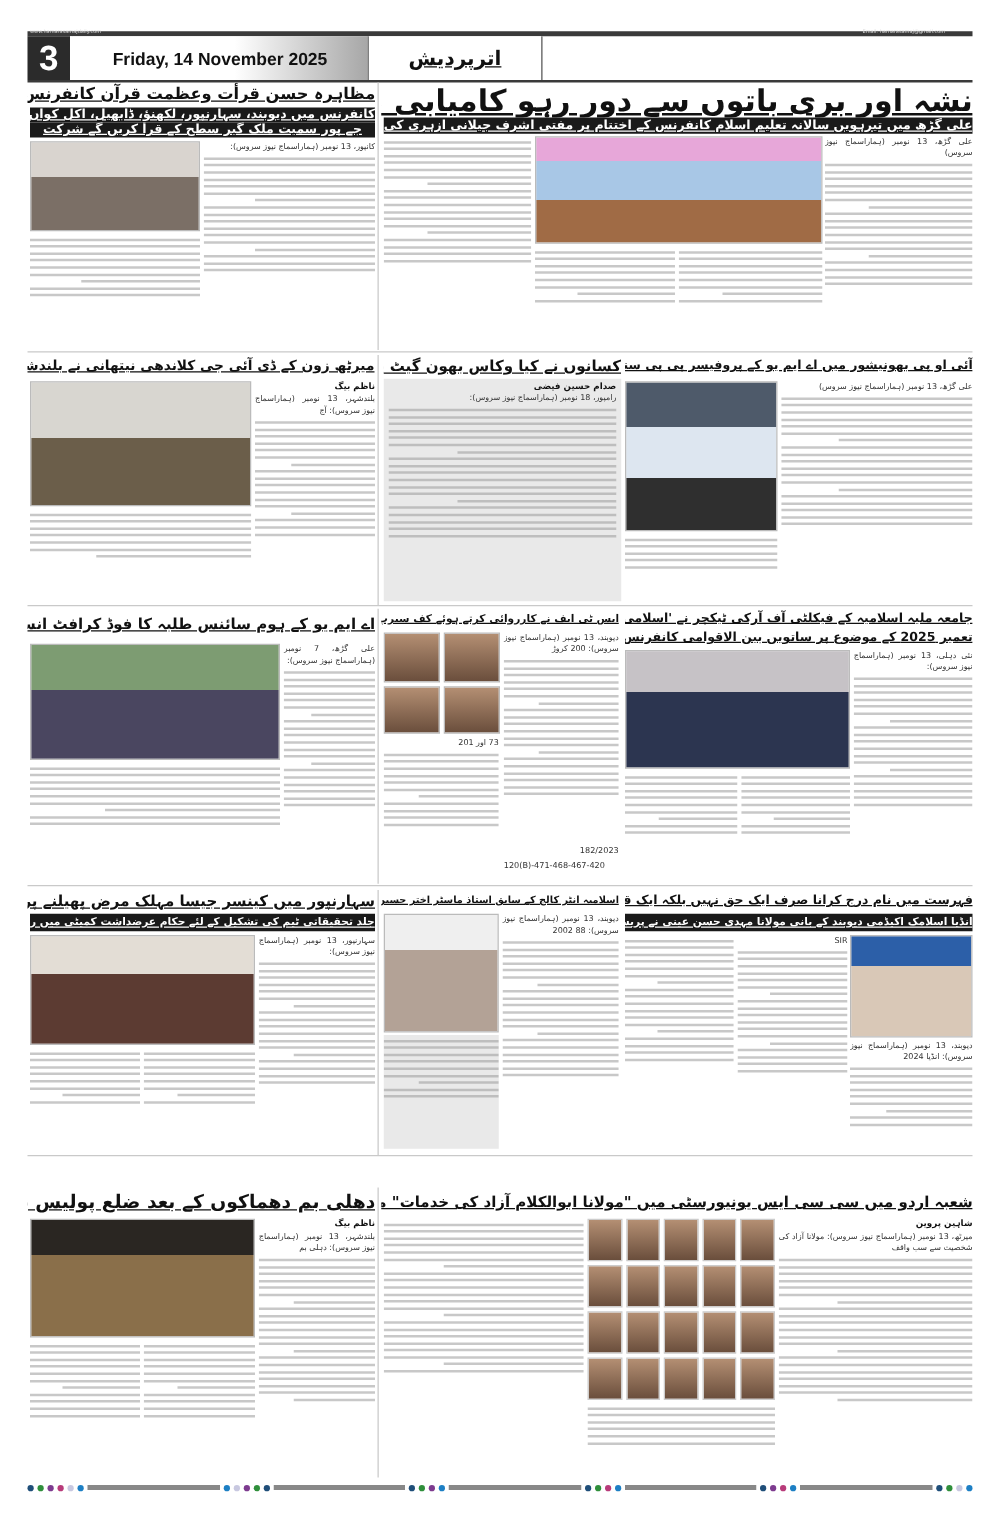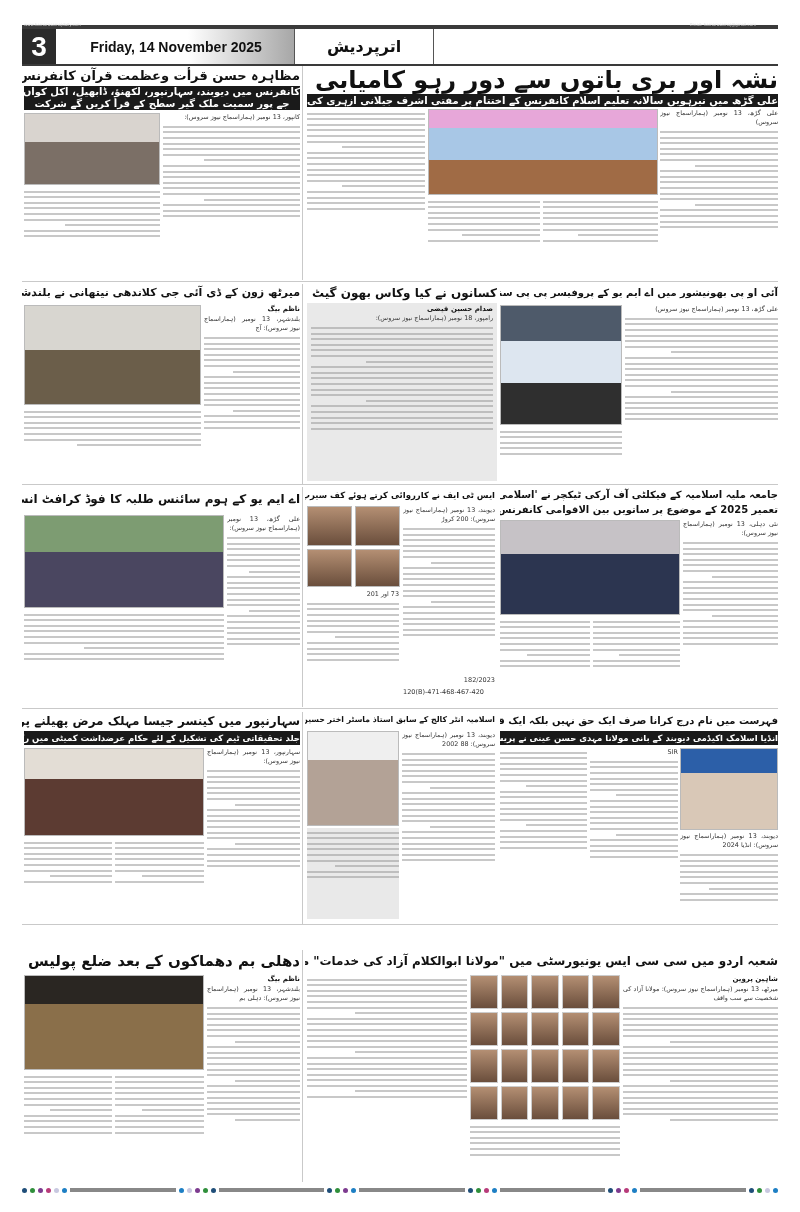--- a/index.html
+++ b/index.html
@@ -1,20 +1,20 @@
 <!DOCTYPE html>
 <html><head>
 <meta charset="utf-8">
 <style>
   * { box-sizing: border-box; margin: 0; padding: 0; }
   html, body { width: 800px; height: 1212px; background: #fff; overflow: hidden; }
   body { font-family: "DejaVu Sans", sans-serif; color: #111; position: relative; }
 
   .abs { position: absolute; }
-  .rtl { direction: rtl; unicode-bidi: embed; }
+  .rtl { direction: rtl; unicode-bidi: embed; text-decoration: underline; }
 
   
   .top-strip { left: 22px; top: 25px; width: 756px; height: 4px; background: #3a3a3a; }
   .small-url { left: 24px; top: 22px; font-size: 4px; color: #ddd; }
   .small-email { left: 690px; top: 22px; font-size: 4px; color: #ddd; }
   .masthead { left: 22px; top: 29px; width: 756px; height: 35px; display: flex; align-items: stretch; }
   .page-num { width: 34px; background: #2b2b2b; color: #fff; font: bold 28px "Liberation Sans", sans-serif; display: flex; align-items: center; justify-content: center; }
   .date-box { width: 238px; background: linear-gradient(90deg, #fff 55%, #a7a7a7 100%); display: flex; align-items: center; justify-content: center; font: bold 14px "Liberation Sans", sans-serif; color: #111; border-left: 2px solid #fff; }
   .section-box { width: 140px; background: #fff; display: flex; align-items: center; justify-content: center; font: bold 16px "DejaVu Sans", sans-serif; border-left: 1px solid #555; border-right: 1px solid #555; }
   .edition-box { width: 226px; background: linear-gradient(90deg, #a7a7a7 0%, #fff 45%); display: flex; align-items: center; justify-content: center; font: bold 13px "Liberation Sans", sans-serif; }
@@ -178,21 +178,21 @@
     <div style="height: 2px; margin: 3.6px 0px; background: rgb(154, 154, 154); opacity: 0.55;"></div>
     <div style="height: 2px; margin: 3.6px 0px; background: rgb(154, 154, 154); opacity: 0.55;"></div>
     <div style="height: 2px; margin: 3.6px 0px; background: rgb(154, 154, 154); opacity: 0.55;"></div>
   </div>
 
 <div class="abs divider-h" style="left:22px;top:484px;width:756px;"></div>
 
 <div class="abs hl rtl" style="left:22px;top:487px;width:278px;height:24px;font-size:12px;line-height:24px;text-align:center;">اے ایم یو کے ہوم سائنس طلبہ کا فوڈ کرافٹ انسٹی ٹیوٹ علی گڑھ کا تعلیمی دورہ</div>
 <div class="abs photo ph-group" style="left:24px;top:515px;width:200px;height:93px;"></div>
 <div class="abs col" style="left:227px;top:515px;width:73px;height:185px;">
-  <span>علی گڑھ، 13 نومبر (ہماراسماج نیوز سروس):</span>
+  <span>علی گڑھ، 7 نومبر (ہماراسماج نیوز سروس):</span>
 <div style="height: 2px; margin: 3.6px 0px; background: rgb(154, 154, 154); opacity: 0.55;"></div><div style="height: 2px; margin: 3.6px 0px; background: rgb(154, 154, 154); opacity: 0.55;"></div><div style="height: 2px; margin: 3.6px 0px; background: rgb(154, 154, 154); opacity: 0.55;"></div><div style="height: 2px; margin: 3.6px 0px; background: rgb(154, 154, 154); opacity: 0.55;"></div><div style="height: 2px; margin: 3.6px 0px; background: rgb(154, 154, 154); opacity: 0.55;"></div><div style="height: 2px; margin: 3.6px 0px; background: rgb(154, 154, 154); opacity: 0.55;"></div><div style="height: 2px; margin: 3.6px 0px 3.6px 30%; background: rgb(154, 154, 154); opacity: 0.55;"></div><div style="height: 2px; margin: 3.6px 0px; background: rgb(154, 154, 154); opacity: 0.55;"></div><div style="height: 2px; margin: 3.6px 0px; background: rgb(154, 154, 154); opacity: 0.55;"></div><div style="height: 2px; margin: 3.6px 0px; background: rgb(154, 154, 154); opacity: 0.55;"></div><div style="height: 2px; margin: 3.6px 0px; background: rgb(154, 154, 154); opacity: 0.55;"></div><div style="height: 2px; margin: 3.6px 0px; background: rgb(154, 154, 154); opacity: 0.55;"></div><div style="height: 2px; margin: 3.6px 0px; background: rgb(154, 154, 154); opacity: 0.55;"></div><div style="height: 2px; margin: 3.6px 0px 3.6px 30%; background: rgb(154, 154, 154); opacity: 0.55;"></div><div style="height: 2px; margin: 3.6px 0px; background: rgb(154, 154, 154); opacity: 0.55;"></div><div style="height: 2px; margin: 3.6px 0px; background: rgb(154, 154, 154); opacity: 0.55;"></div><div style="height: 2px; margin: 3.6px 0px; background: rgb(154, 154, 154); opacity: 0.55;"></div><div style="height: 2px; margin: 3.6px 0px; background: rgb(154, 154, 154); opacity: 0.55;"></div><div style="height: 2px; margin: 3.6px 0px; background: rgb(154, 154, 154); opacity: 0.55;"></div><div style="height: 2px; margin: 3.6px 0px; background: rgb(154, 154, 154); opacity: 0.55;"></div></div>
 <div class="abs col" style="left:24px;top:610px;width:200px;height:90px;">
     <div style="height: 2px; margin: 3.6px 0px; background: rgb(154, 154, 154); opacity: 0.55;"></div>
     <div style="height: 2px; margin: 3.6px 0px; background: rgb(154, 154, 154); opacity: 0.55;"></div>
     <div style="height: 2px; margin: 3.6px 0px; background: rgb(154, 154, 154); opacity: 0.55;"></div>
     <div style="height: 2px; margin: 3.6px 0px; background: rgb(154, 154, 154); opacity: 0.55;"></div>
     <div style="height: 2px; margin: 3.6px 0px; background: rgb(154, 154, 154); opacity: 0.55;"></div>
     <div style="height: 2px; margin: 3.6px 0px; background: rgb(154, 154, 154); opacity: 0.55;"></div>
     <div style="height: 2px; margin: 3.6px 0px 3.6px 30%; background: rgb(154, 154, 154); opacity: 0.55;"></div>
     <div style="height: 2px; margin: 3.6px 0px; background: rgb(154, 154, 154); opacity: 0.55;"></div>

